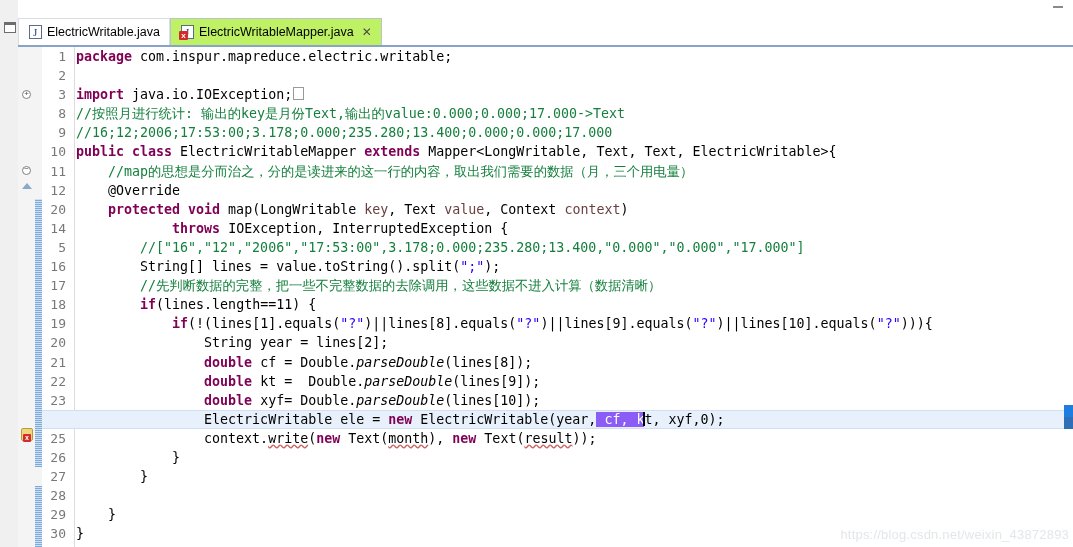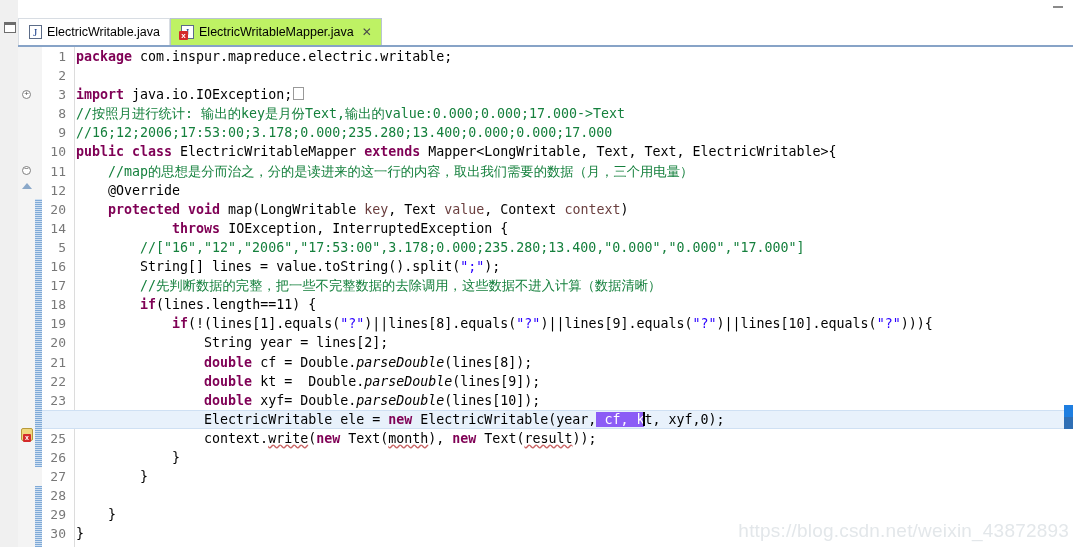--- a/index.html
+++ b/index.html
@@ -318,21 +318,21 @@
     line-height: 8px;
     text-align: center;
     border-radius: 1px;
   }
 
   
   #watermark {
     position: absolute;
     right: 4px; bottom: 5px;
     color: #e3e7ea;
-    font-size: 19px;
+    font-size: 13px;
     font-family: "Liberation Sans", sans-serif;
     letter-spacing: 0.2px;
     user-select: none;
   }
 
   
   #sel-ruler-mark {
     position: absolute;
     right: 0; top: 358px;
     width: 9px; height: 12px;

